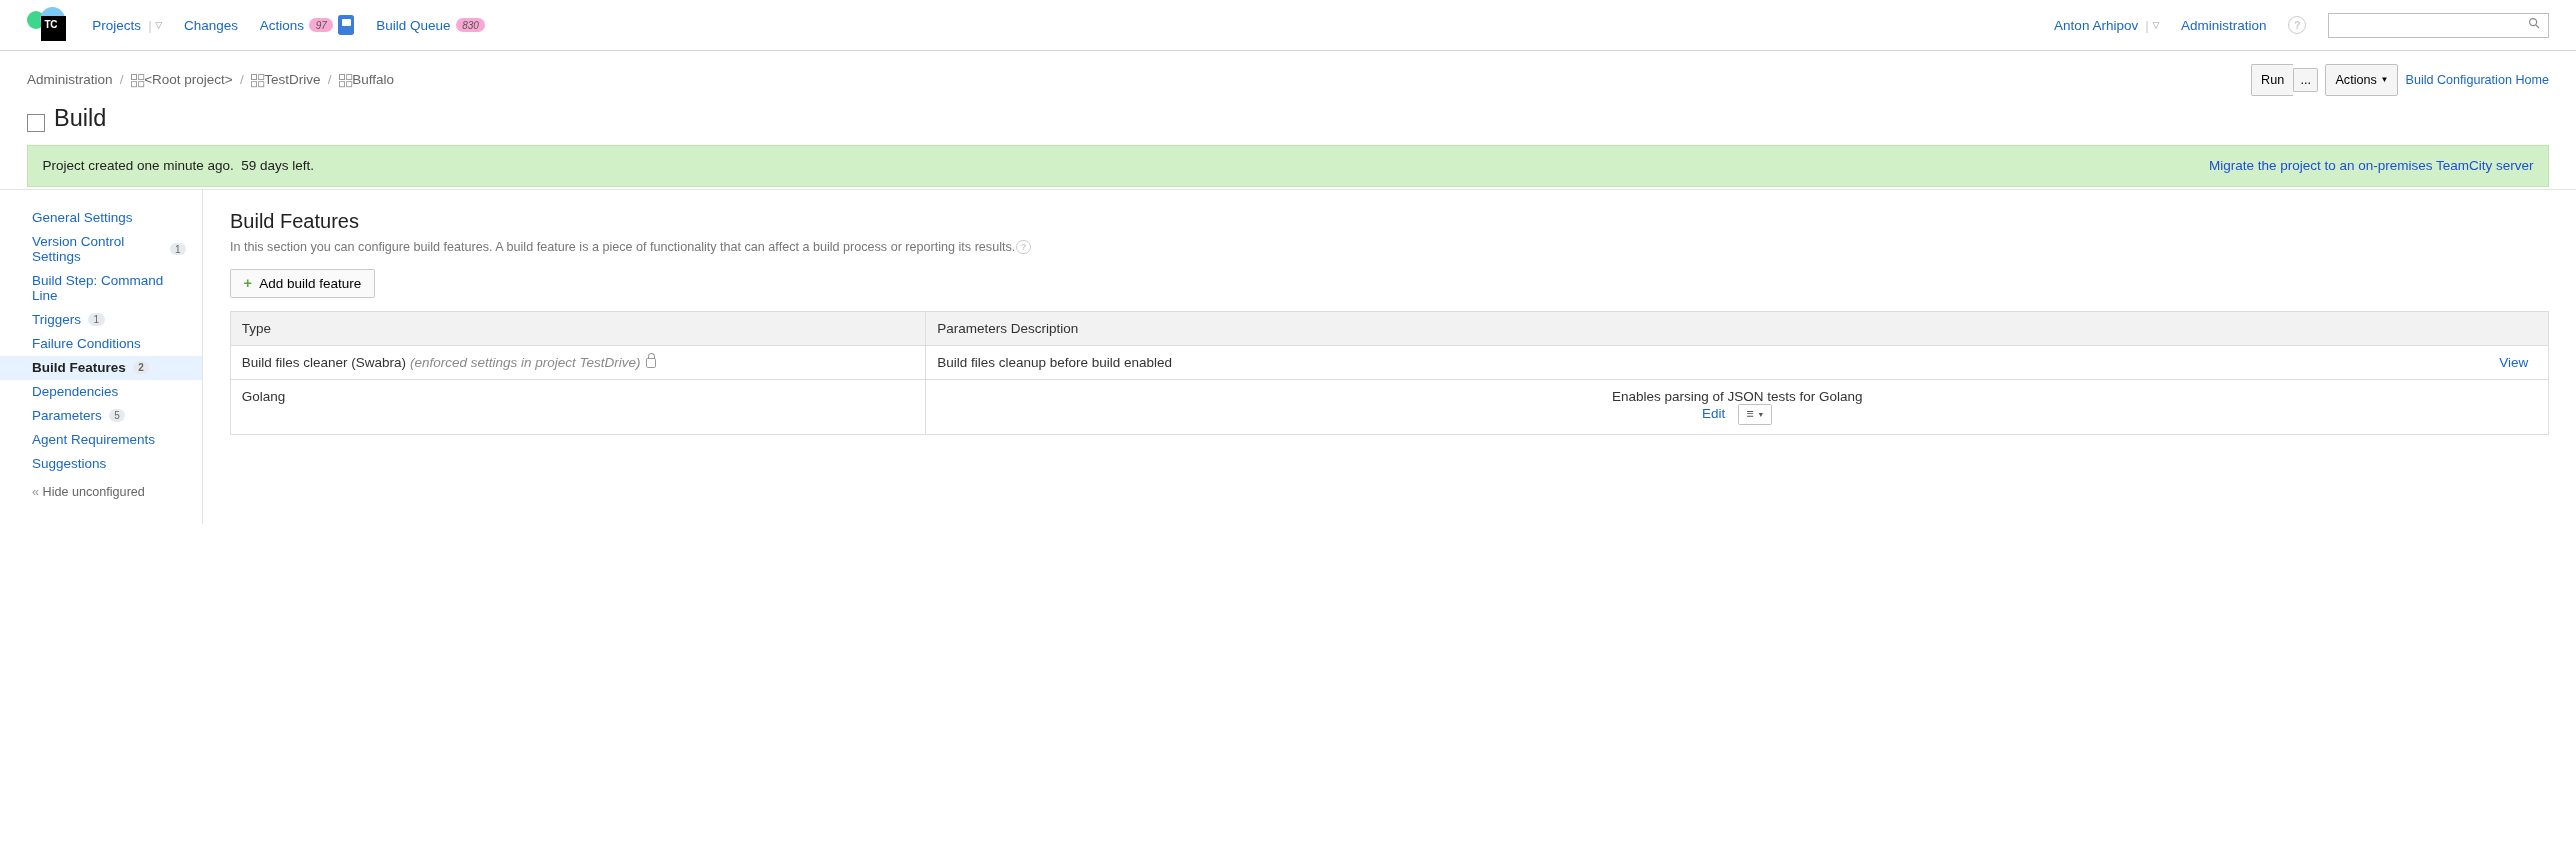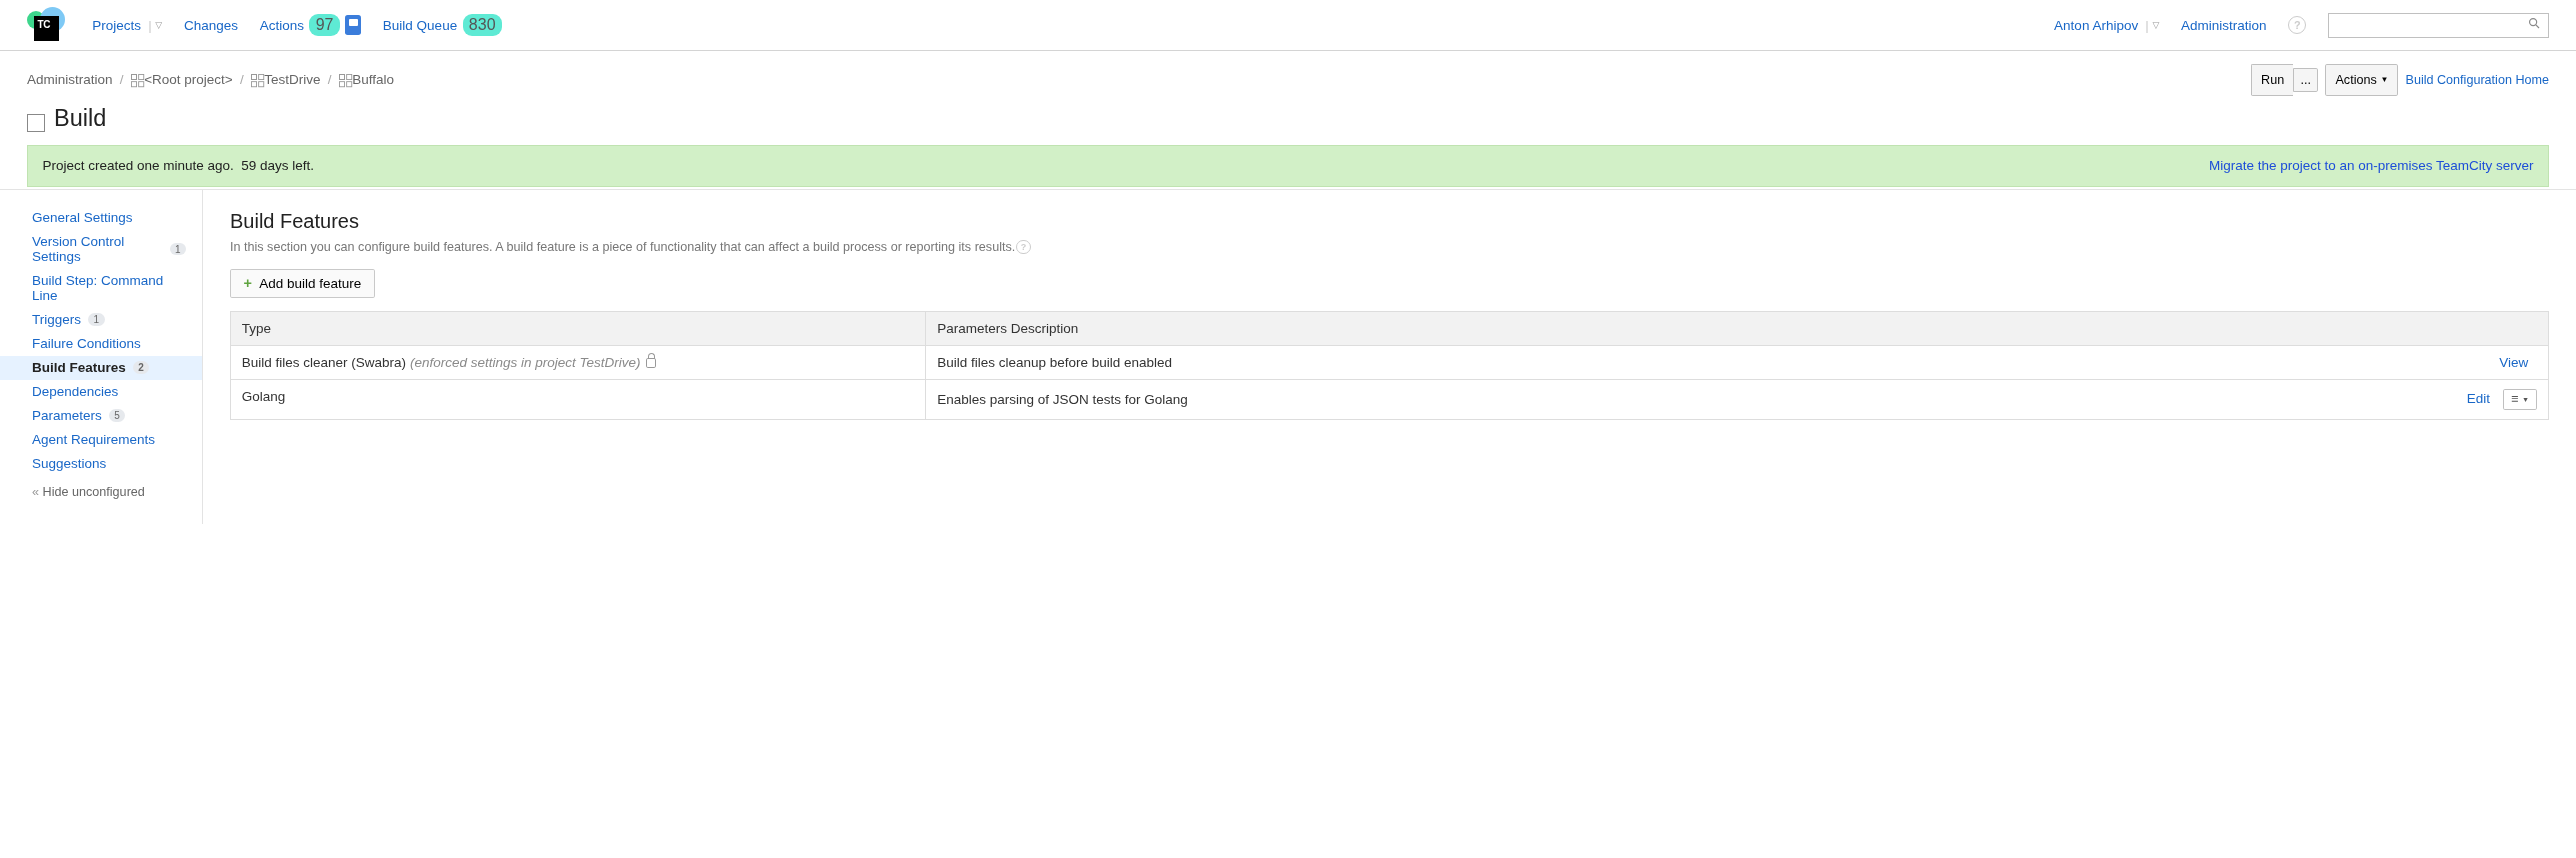--- a/index.html
+++ b/index.html
@@ -16,27 +16,27 @@
       display: flex;
       align-items: center;
       padding: 7.2px 27px;
       border-bottom: 0.9px solid #d4d4d4;
       gap: 21.7px;
       font-size: 13.5px;
     }
     .logo-wrap { position: relative; width: 40px; height: 36px; margin-right: 3.6px; }
     .logo-blob1 { position: absolute; width: 25px; height: 25px; background: #7ec9f5; border-radius: 50%; left: 12.6px; top: 0; }
     .logo-blob2 { position: absolute; width: 18px; height: 18px; background: #3dd68c; border-radius: 50%; left: 0; top: 3.6px; }
-    .logo-sq { position: absolute; width: 25px; height: 25px; background: #000; left: 7px; top: 9px; display:flex; align-items:flex-start; }
+    .logo-sq { position: absolute; width: 25px; height: 25px; background: #000; left: 14px; top: 9px; display:flex; align-items:flex-start; }
     .logo-sq span { color:#fff; font-size:10px; font-weight:700; padding:2.7px 3.6px; letter-spacing:-0.5px;}
     .nav-item { display: inline-flex; align-items: center; gap: 5.4px; color:#1967c7; cursor:pointer; }
     .nav-item .chev { font-size:9px; color:#999;}
     .pipe { color:#ccc; margin: 0 -1.8px 0 1.8px;}
     .badge {
-      background: #5eead4; color:#555; font-size:16px; padding:1.8px 6.3px; border-radius:9px;
+      background: #f9a8d4; color:#555; font-size:10px; padding:1.8px 6.3px; border-radius:9px;font-style:italic;
     }
     .agent-pool-icon { width:16px; height:20px; background:#3b7ddb; border-radius:2.7px; position:relative; }
     .agent-pool-icon::after { content:''; position:absolute; width:9px; height:7.2px; background:#fff; left:3.6px; top:3.6px; border-radius:0.9px;}
     .header-spacer { flex:1; }
     .help-icon { width:18px; height:18px; border:1.8px solid #ccc; border-radius:50%; display:inline-flex; align-items:center; justify-content:center; color:#ccc; font-size:10.8px; font-weight:bold; }
     .search-box {
       border:0.9px solid #c0c0c0; height:25px; width:221px; display:flex; align-items:center; padding:0 7.2px; position:relative;
     }
     .search-box input { border:none; outline:none; width:100%; font-size:11.7px; }
     .search-glass { color:#888; font-size:12.6px; }
@@ -256,21 +256,21 @@
                 <a>View</a>
               </span>
             </div>
           </td>
         </tr>
         <tr>
           <td>
             <span>Golang</span>
           </td>
           <td>
-            <div style="display:flex; align-items:center;">
+            <div style="display:flex; align-items:center;flex-direction:column;">
               <span style="flex:1;">Enables parsing of JSON tests for Golang</span>
               <span class="row-actions">
                 <a>Edit</a>
                 <span class="menu-btn">
                   <span class="list-ic"></span>
                   <span class="caret">▼</span>
                 </span>
               </span>
             </div>
           </td>

